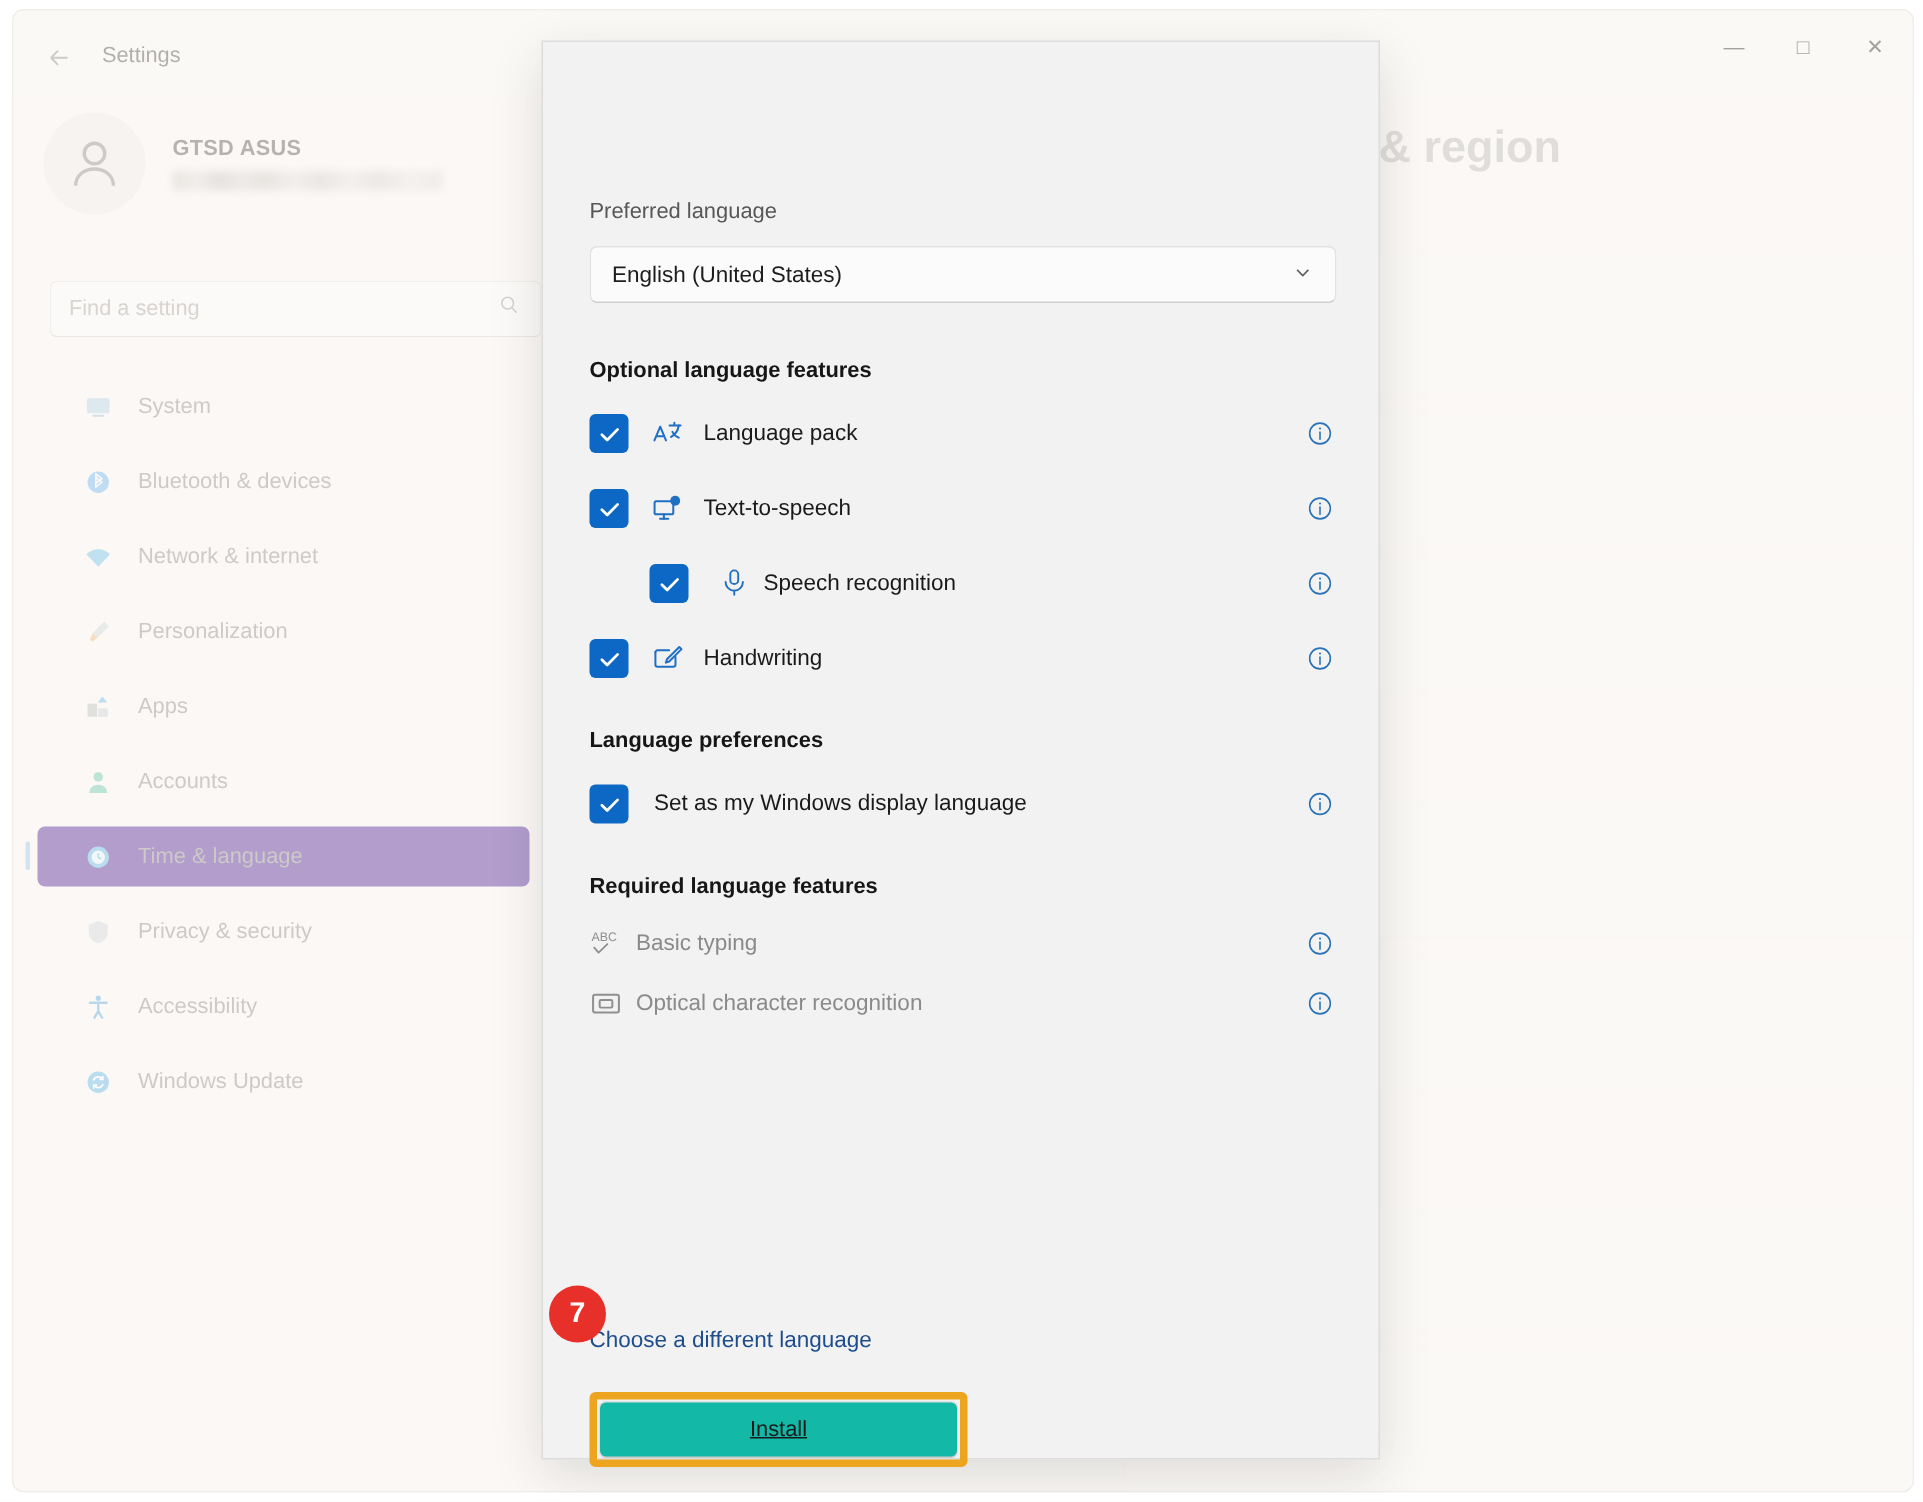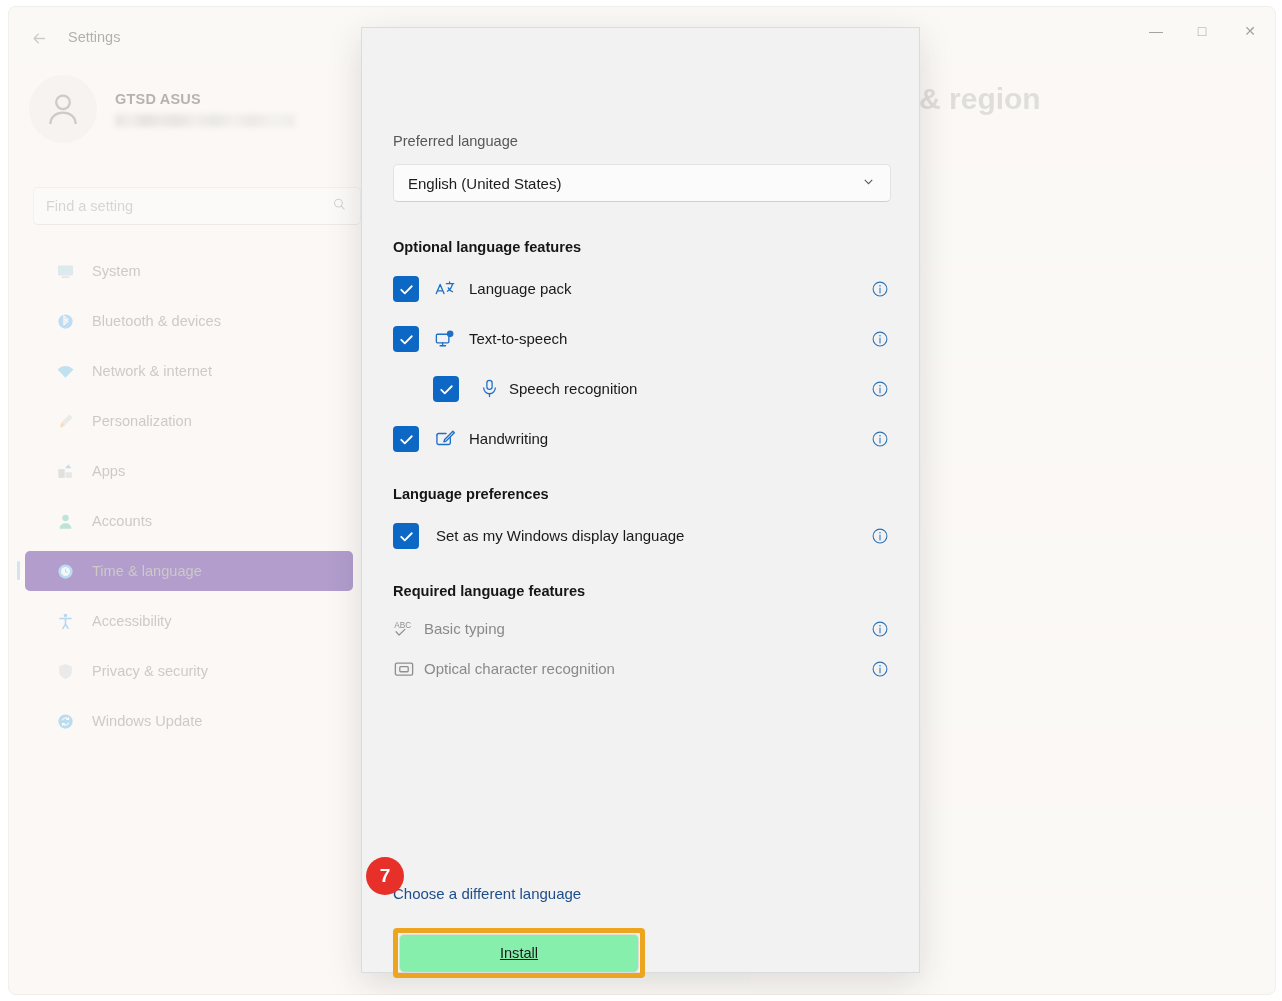--- a/index.html
+++ b/index.html
@@ -173,21 +173,21 @@
   .feat-icon.dim { color: #8f8f8f; }
   .info-icon { position: absolute; right: 32px; width: 18px; height: 18px; color: #2a72b8; }
 
   .diff-link {
     position: absolute; left: 31px; top: 857px;
     font-size: 15px; color: #1e4d8c;
   }
   .btn-row { position: absolute; left: 31px; top: 900px; display: flex; gap: 15px; }
   .dlg-btn {
     width: 244px; height: 40px;
-    background: #86efac;
+    background: #14b8a6;
     border: 1px solid #dededd; border-bottom-color: #cccccb;
     border-radius: 5px;
     display: flex; align-items: center; justify-content: center;
     font-size: 14.6px; color: #1a1a1a; text-decoration: underline;
   }
   .hl-wrap {
     border: 5px solid #eda41f;
     border-radius: 4px;
     padding: 1px;
   }
@@ -308,33 +308,33 @@
                 <circle cx="12" cy="12" r="9" fill="#5fb3e4"></circle>
                 <circle cx="12" cy="12" r="5.6" fill="#e9f4fb"></circle>
                 <path d="M12 8.6V12l2.4 1.6" stroke="#5fb3e4" stroke-width="1.3" fill="none"></path>
               </svg>
             </span>
             <span class="navlabel">Time &amp; language</span>
           </div>
           <div class="navitem">
             <span class="navicon">
               <svg viewBox="0 0 24 24" width="19" height="19">
+                <path d="M12 2.6l8 3v6.2c0 4.6-3.3 8.4-8 9.6-4.7-1.2-8-5-8-9.6V5.6z" fill="#d2d5d8"></path>
+              </svg>
+            </span>
+            <span class="navlabel">Privacy &amp; security</span>
+          </div>
+          <div class="navitem">
+            <span class="navicon">
+              <svg viewBox="0 0 24 24" width="19" height="19">
                 <circle cx="12" cy="4.4" r="2.2" fill="#5aa8e0"></circle>
                 <path d="M5 8.2h14M12 8.2v7M12 15.2l-3.2 5.6M12 15.2l3.2 5.6" stroke="#5aa8e0" stroke-width="2" stroke-linecap="round" fill="none"></path>
               </svg>
             </span>
             <span class="navlabel">Accessibility</span>
-          </div>
-          <div class="navitem">
-            <span class="navicon">
-              <svg viewBox="0 0 24 24" width="19" height="19">
-                <path d="M12 2.6l8 3v6.2c0 4.6-3.3 8.4-8 9.6-4.7-1.2-8-5-8-9.6V5.6z" fill="#d2d5d8"></path>
-              </svg>
-            </span>
-            <span class="navlabel">Privacy &amp; security</span>
           </div>
           <div class="navitem">
             <span class="navicon">
               <svg viewBox="0 0 24 24" width="19" height="19">
                 <circle cx="12" cy="12" r="9" fill="#5fb3e4"></circle>
                 <path d="M8 10.5a4.2 4.2 0 0 1 7.4-1.3M16 13.5a4.2 4.2 0 0 1-7.4 1.3" stroke="#fff" stroke-width="1.5" fill="none"></path>
                 <path d="M15.8 6.6v2.9h-2.9M8.2 17.4v-2.9h2.9" stroke="#fff" stroke-width="1.5" fill="none"></path>
               </svg>
             </span>
             <span class="navlabel">Windows Update</span>

